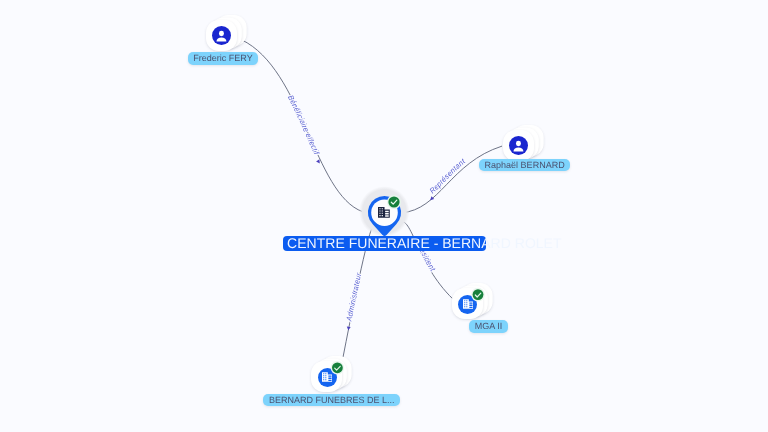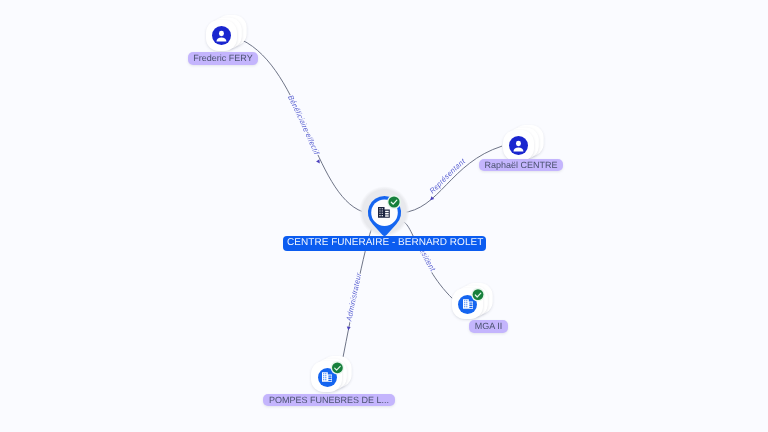--- a/index.html
+++ b/index.html
@@ -8,21 +8,21 @@
        font-family:"Liberation Sans",sans-serif;-webkit-font-smoothing:antialiased;text-rendering:geometricPrecision;}
   #stage{position:relative;width:768px;height:432px;}
   svg.layer{position:absolute;left:0;top:0;width:768px;height:432px;overflow:visible;}
   .node{position:absolute;}
   
   .card{position:absolute;width:31.2px;height:31.2px;border-radius:12.5px;background:#fff;
         box-shadow:0 1px 2.5px rgba(70,74,100,.16);}
   .card.c3{transform:translate(9.7px,-4.9px);}
   .card.c2{transform:translate(4.85px,-2.45px);}
   .avatar{position:absolute;border-radius:50%;display:flex;align-items:center;justify-content:center;}
-  .nlabel{position:absolute;background:#c4b5fd;border-radius:5px;color:#4b5270;
+  .nlabel{position:absolute;background:#7dd3fc;border-radius:5px;color:#4b5270;
           font-size:9.0px;line-height:12.9px;padding:0 5.8px;white-space:nowrap;
           box-shadow:0 1px 2.5px rgba(70,74,100,.13);}
 </style>
 </head>
 <body>
 
 <div id="stage">
 
   <svg class="layer">
     <defs>
@@ -68,21 +68,21 @@
   <div class="node">
     <div class="card c3" style="left:502.9px;top:129.6px"></div>
     <div class="card c2" style="left:502.9px;top:129.6px"></div>
     <div class="card" style="left:502.9px;top:129.6px"></div>
     <div class="avatar" style="left:508.95px;top:135.75px;width:18.9px;height:18.9px;background:#1a26cf;">
       <svg width="18.9" height="18.9" viewBox="0 0 24 24">
           <rect x="8.85" y="6.05" width="6.3" height="7.05" rx="3.15" fill="#fff"></rect>
           <path d="M5.7 19.6c0-3.2 2.8-4.9 6.3-4.9s6.3 1.7 6.3 4.9z" fill="#fff"></path>
         </svg>
     </div>
-    <div class="nlabel" style="left:478.8px;top:158.5px">Raphaël CENTRE</div>
+    <div class="nlabel" style="left:478.8px;top:158.5px">Raphaël BERNARD</div>
   </div>
 
   <div class="node">
     <div class="card c3" style="left:452.3px;top:288.3px"></div>
     <div class="card c2" style="left:452.3px;top:288.3px"></div>
     <div class="card" style="left:452.3px;top:288.3px"></div>
     <div class="avatar" style="left:458.1px;top:294.5px;width:19.4px;height:19.4px;background:#1565f0;">
       <svg width="10.5" height="10" viewBox="0 0 24 22">
         <path fill="#fff" fill-rule="evenodd" d="M0 0h13.3v5.1h10.7v16.9H0V0z
         M2.8 2.4h2.4v2.4H2.8z M7.5 2.4h2.4v2.4H7.5z
@@ -112,21 +112,21 @@
         M2.8 11.6h2.4v2.4H2.8z M7.5 11.6h2.4v2.4H7.5z
         M2.8 16.2h2.4v2.4H2.8z M7.5 16.2h2.4v2.4H7.5z
         M14.5 7.8h7.3v2.9h-7.3z M14.5 12.4h7.3v2.9h-7.3z M14.5 17.0h7.3v2.9h-7.3z"></path>
       </svg>
     </div>
     <svg class="layer">
       <circle cx="337.4" cy="367.8" r="6.8" fill="#eaf6ee"></circle>
       <circle cx="337.4" cy="367.8" r="5.4" fill="#17803c"></circle>
       <path d="M334.7 368.2 L336.6 370.2 L340.2 366.3" stroke="#dff5e7" stroke-width="1.2" fill="none" stroke-linecap="round" stroke-linejoin="round"></path>
     </svg>
-    <div class="nlabel" style="left:263.3px;top:393.5px">POMPES FUNEBRES DE L...</div>
+    <div class="nlabel" style="left:263.3px;top:393.5px">BERNARD FUNEBRES DE L...</div>
   </div>
 
   <div class="node">
     <svg class="layer">
       <defs>
           <radialGradient id="haloG">
             <stop offset="0" stop-color="#e8e9ed"></stop>
             <stop offset="0.86" stop-color="#e8e9ed"></stop>
             <stop offset="1" stop-color="#e8e9ed" stop-opacity="0"></stop>
           </radialGradient>
@@ -143,16 +143,16 @@
         M2.8 11.6h2.4v2.4H2.8z M7.5 11.6h2.4v2.4H7.5z
         M2.8 16.2h2.4v2.4H2.8z M7.5 16.2h2.4v2.4H7.5z
         M14.5 7.8h7.3v2.9h-7.3z M14.5 12.4h7.3v2.9h-7.3z M14.5 17.0h7.3v2.9h-7.3z"></path>
       </svg>
     </div>
     <svg class="layer">
       <circle cx="394" cy="202" r="7" fill="#e7f6ec"></circle>
       <circle cx="394" cy="202" r="5.6" fill="#16803c"></circle>
       <path d="M391.3 202.2 l1.9 1.9 3.6 -3.9" stroke="#eafaf0" stroke-width="1.25" fill="none" stroke-linecap="round" stroke-linejoin="round"></path>
     </svg>
-    <div style="position:absolute;left:282.5px;top:236.2px;width:203.1px;height:14.6px;background:#0b5cf0;color:#f0f6ff;border-radius:4px;font-size:10px;line-height:14.6px;text-align:left;padding-left:4.6px;box-sizing:border-box;white-space:nowrap;letter-spacing:0.02px;">CENTRE FUNERAIRE - BERNARD ROLET</div>
+    <div style="position:absolute;left:282.5px;top:236.2px;width:203.1px;height:14.6px;background:#0b5cf0;color:#f0f6ff;border-radius:4px;font-size:14px;line-height:14.6px;text-align:left;padding-left:4.6px;box-sizing:border-box;white-space:nowrap;letter-spacing:0.02px;">CENTRE FUNERAIRE - BERNARD ROLET</div>
   </div>
 
 </div>
 
 </body></html>

